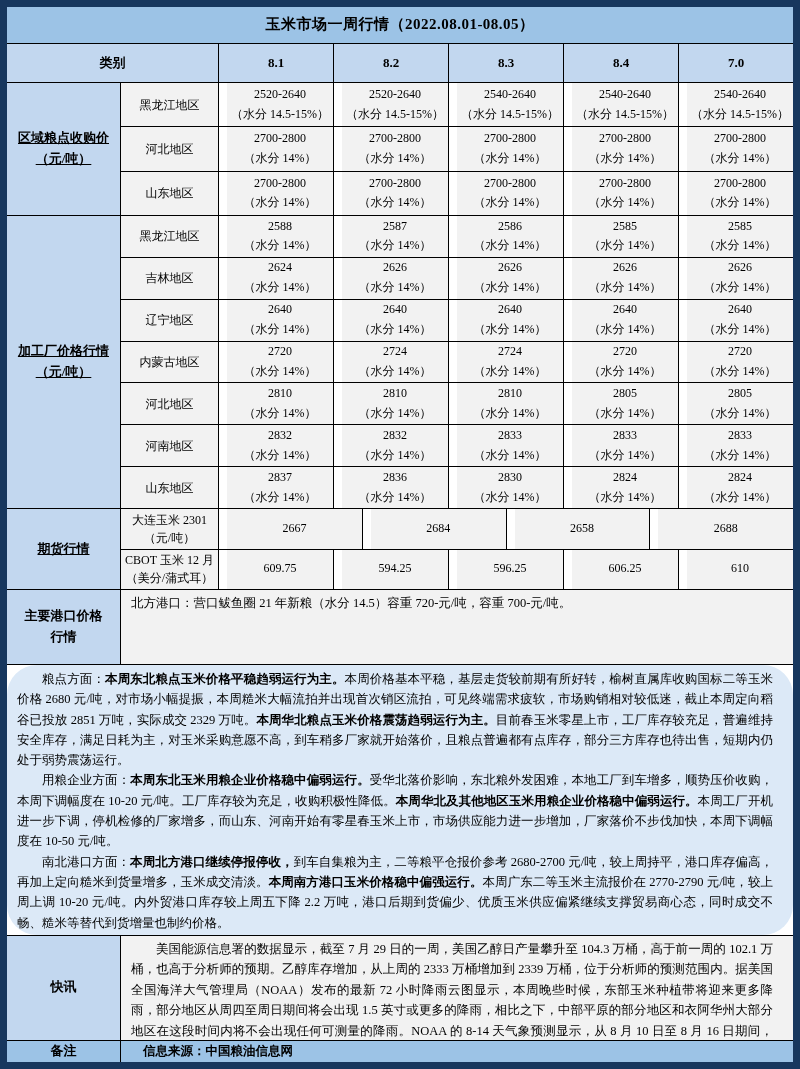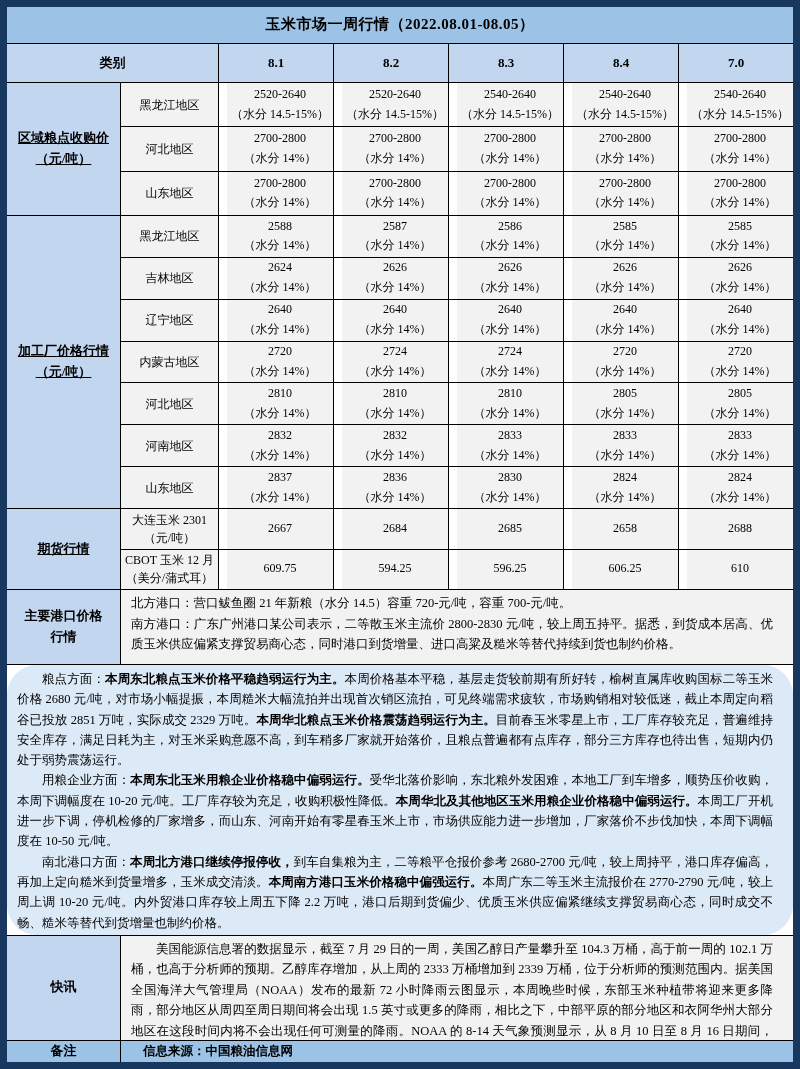--- a/index.html
+++ b/index.html
@@ -216,21 +216,20 @@
         </div>
       </div>
       <div class="section-row sec-2">
         <div class="section-label cell">期货行情</div>
         <div class="section-body">
           <div class="price-row">
             <div class="region-cell cell">大连玉米 2301
 （元/吨）</div>
             <div class="value-cell cell">2667</div>
             <div class="value-cell cell">2684</div>
-            <div class="value-cell cell">2685</div>
             <div class="value-cell cell">2658</div>
             <div class="value-cell cell">2688</div>
           </div>
           <div class="price-row">
             <div class="region-cell cell">CBOT 玉米 12 月
 （美分/蒲式耳）</div>
             <div class="value-cell cell">609.75</div>
             <div class="value-cell cell">594.25</div>
             <div class="value-cell cell">596.25</div>
             <div class="value-cell cell">606.25</div>
@@ -238,21 +237,20 @@
           </div>
         </div>
       </div>
     </div>
 
   <div class="wide-row ports-row">
     <div class="wide-label cell">主要港口价格
 行情</div>
     <div class="wide-content">
       <p>北方港口：营口鲅鱼圈 21 年新粮（水分 14.5）容重 720-元/吨，容重 700-元/吨。</p>
-      <p>南方港口：广东广州港口某公司表示，二等散玉米主流价 2800-2830 元/吨，较上周五持平。据悉，到货成本居高、优质玉米供应偏紧支撑贸易商心态，同时港口到货增量、进口高粱及糙米等替代持续到货也制约价格。</p>
     </div>
   </div>
 
   <div class="wide-row review-row">
     <div class="wide-content review-content">
       <p class="indent"><span>粮点方面：</span><span class="b">本周东北粮点玉米价格平稳趋弱运行为主。</span><span>本周价格基本平稳，基层走货较前期有所好转，榆树直属库收购国标二等玉米价格 2680 元/吨，对市场小幅提振，本周糙米大幅流拍并出现首次销区流拍，可见终端需求疲软，市场购销相对较低迷，截止本周定向稻谷已投放 2851 万吨，实际成交 2329 万吨。</span><span class="b">本周华北粮点玉米价格震荡趋弱运行为主。</span><span>目前春玉米零星上市，工厂库存较充足，普遍维持安全库存，满足日耗为主，对玉米采购意愿不高，到车稍多厂家就开始落价，且粮点普遍都有点库存，部分三方库存也待出售，短期内仍处于弱势震荡运行。</span></p>
       <p class="indent"><span>用粮企业方面：</span><span class="b">本周东北玉米用粮企业价格稳中偏弱运行。</span><span>受华北落价影响，东北粮外发困难，本地工厂到车增多，顺势压价收购，本周下调幅度在 10-20 元/吨。工厂库存较为充足，收购积极性降低。</span><span class="b">本周华北及其他地区玉米用粮企业价格稳中偏弱运行。</span><span>本周工厂开机进一步下调，停机检修的厂家增多，而山东、河南开始有零星春玉米上市，市场供应能力进一步增加，厂家落价不步伐加快，本周下调幅度在 10-50 元/吨。</span></p>
       <p class="indent"><span>南北港口方面：</span><span class="b">本周北方港口继续停报停收，</span><span>到车自集粮为主，二等粮平仓报价参考 2680-2700 元/吨，较上周持平，港口库存偏高，再加上定向糙米到货量增多，玉米成交清淡。</span><span class="b">本周南方港口玉米价格稳中偏强运行。</span><span>本周广东二等玉米主流报价在 2770-2790 元/吨，较上周上调 10-20 元/吨。内外贸港口库存较上周五下降 2.2 万吨，港口后期到货偏少、优质玉米供应偏紧继续支撑贸易商心态，同时成交不畅、糙米等替代到货增量也制约价格。</span></p>
     </div>
   </div>

